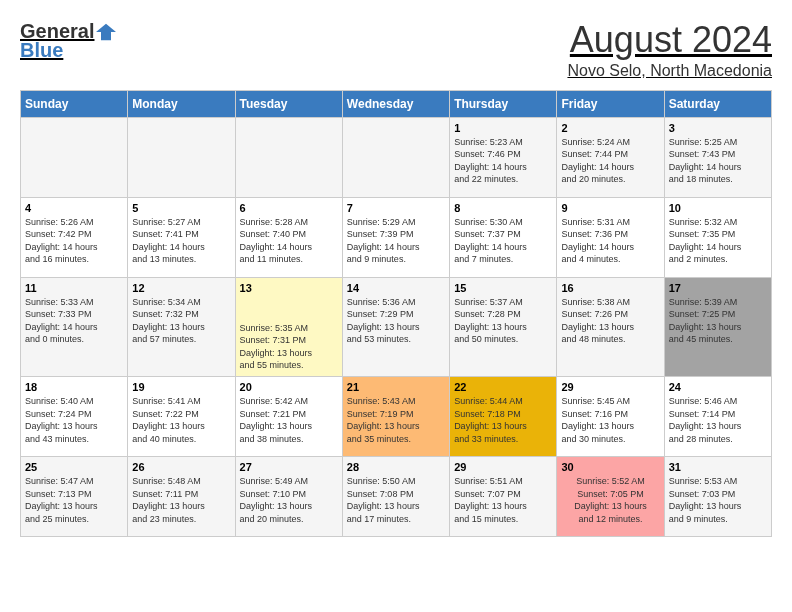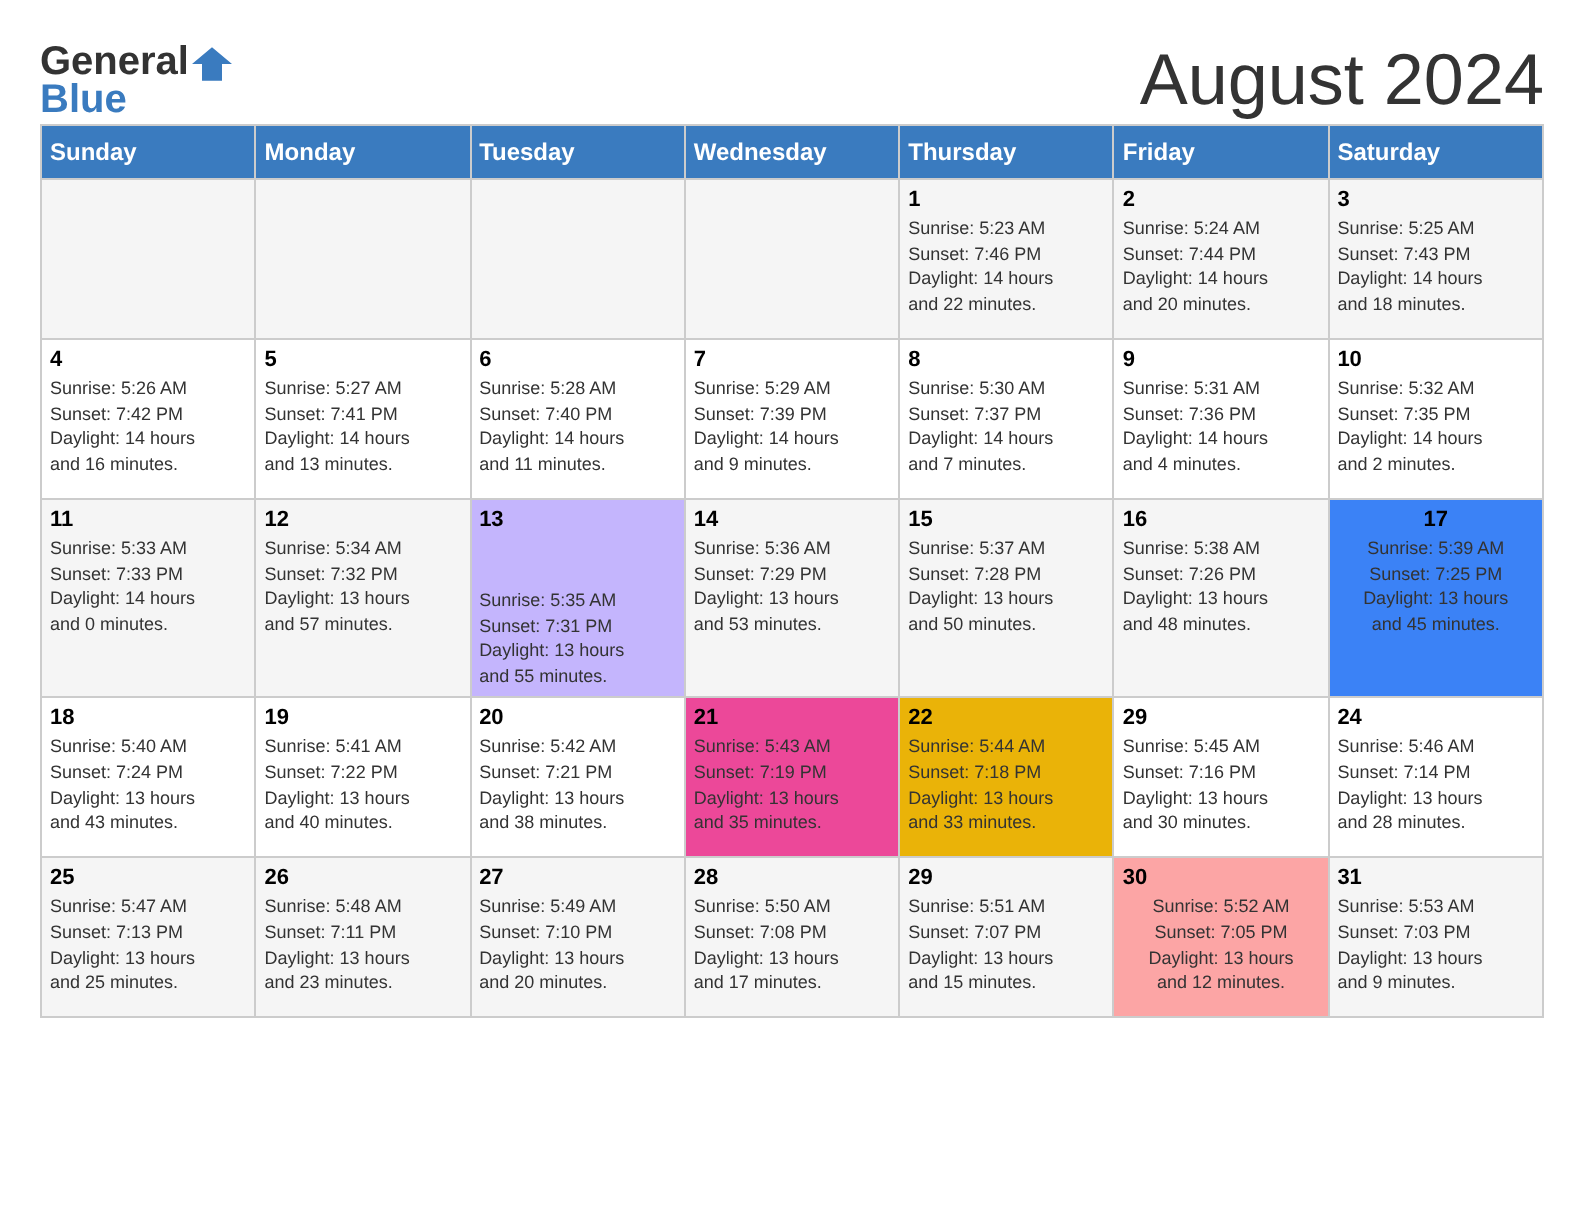--- a/index.html
+++ b/index.html
@@ -7,21 +7,22 @@
       font-family: Arial, sans-serif;
       background: #fff;
       width: 792px;
       min-height: 612px;
       padding: 20px;
     }
     .header {
       display: flex;
       justify-content: space-between;
       align-items: flex-start;
-      margin-bottom: 0;
+      margin-bottom: 10px;
+      text-decoration: underline;
     }
     .logo {
       display: flex;
       flex-direction: column;
       align-items: flex-start;
     }
     .logo-text {
       display: flex;
       align-items: center;
     }
@@ -93,20 +94,21 @@
     <div class="logo-text">
       <span style="font-size:20px;font-weight:bold;color:#333;">General</span>
       <svg class="logo-icon" viewBox="0 0 24 20" xmlns="http://www.w3.org/2000/svg">
         <polygon points="12,0 24,10 18,10 18,20 6,20 6,10 0,10" fill="#3a7bbf"></polygon>
       </svg>
     </div>
     <span style="font-size:20px;font-weight:bold;color:#3a7bbf;margin-top:-4px;">Blue</span>
   </div>
   <div class="title-section">
     <div class="month-title">August 2024</div>
+    <div class="location">Novo Selo, North Macedonia</div>
   </div>
 </div>
 
 <table>
   <thead>
     <tr>
 
     <th>Sunday</th>
         <th>Monday</th>
         <th>Tuesday</th>
@@ -203,21 +205,21 @@
 Daylight: 14 hours
 and 0 minutes.</div>
         </td>
         <td style="background-color: rgb(245, 245, 245);">
           <span class="day-number">12</span>
           <div class="day-info" style="white-space: pre-line;">Sunrise: 5:34 AM
 Sunset: 7:32 PM
 Daylight: 13 hours
 and 57 minutes.</div>
         </td>
-        <td style="background-color: #c4b5fd;">
+        <td style="background-color: #fef9c3;">
           <span class="day-number">13</span>
           <div class="day-info" style="white-space: pre-line; margin-top: 28px;">Sunrise: 5:35 AM
 Sunset: 7:31 PM
 Daylight: 13 hours
 and 55 minutes.</div>
         </td>
         <td style="background-color: rgb(245, 245, 245);">
           <span class="day-number">14</span>
           <div class="day-info" style="white-space: pre-line;">Sunrise: 5:36 AM
 Sunset: 7:29 PM
@@ -231,21 +233,21 @@
 Daylight: 13 hours
 and 50 minutes.</div>
         </td>
         <td style="background-color: rgb(245, 245, 245);">
           <span class="day-number">16</span>
           <div class="day-info" style="white-space: pre-line;">Sunrise: 5:38 AM
 Sunset: 7:26 PM
 Daylight: 13 hours
 and 48 minutes.</div>
         </td>
-        <td style="background-color: #3b82f6; text-align: center;">
+        <td style="background-color: #a3a3a3;">
           <span class="day-number">17</span>
           <div class="day-info" style="white-space: pre-line;">Sunrise: 5:39 AM
 Sunset: 7:25 PM
 Daylight: 13 hours
 and 45 minutes.</div>
         </td>
       </tr>
       <tr>
         <td style="background-color: rgb(255, 255, 255);">
           <span class="day-number">18</span>
@@ -261,21 +263,21 @@
 Daylight: 13 hours
 and 40 minutes.</div>
         </td>
         <td style="background-color: rgb(255, 255, 255);">
           <span class="day-number">20</span>
           <div class="day-info" style="white-space: pre-line;">Sunrise: 5:42 AM
 Sunset: 7:21 PM
 Daylight: 13 hours
 and 38 minutes.</div>
         </td>
-        <td style="background-color: #ec4899;">
+        <td style="background-color: #fdba74;">
           <span class="day-number">21</span>
           <div class="day-info" style="white-space: pre-line;">Sunrise: 5:43 AM
 Sunset: 7:19 PM
 Daylight: 13 hours
 and 35 minutes.</div>
         </td>
         <td style="background-color: #eab308;">
           <span class="day-number">22</span>
           <div class="day-info" style="white-space: pre-line;">Sunrise: 5:44 AM
 Sunset: 7:18 PM

